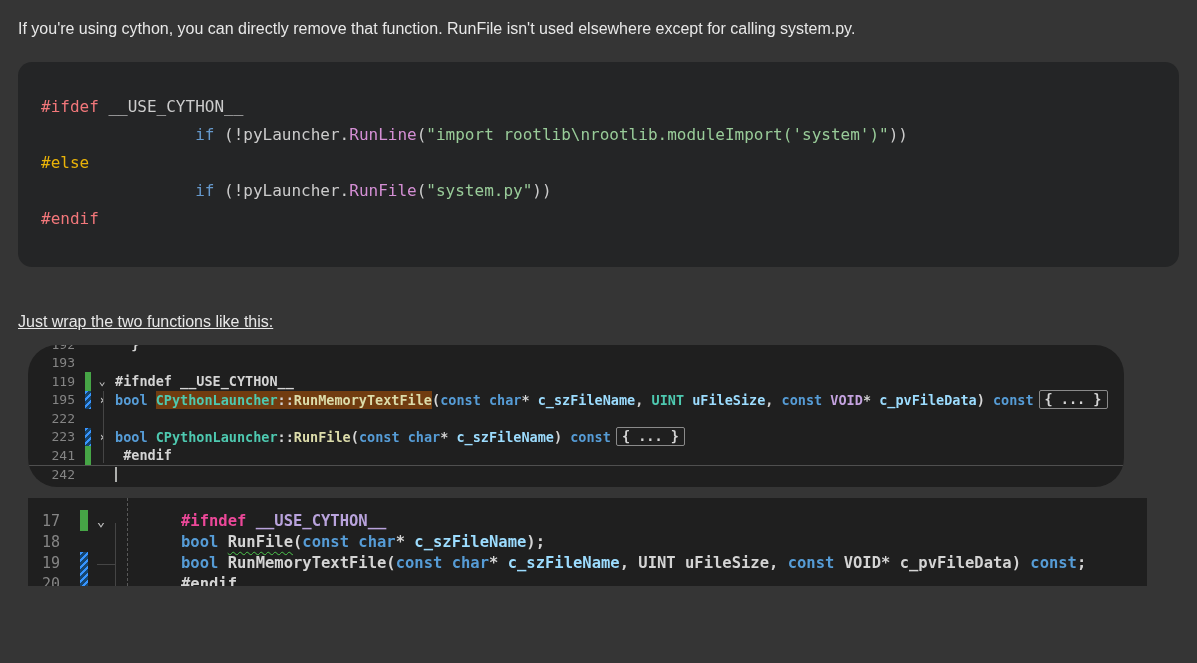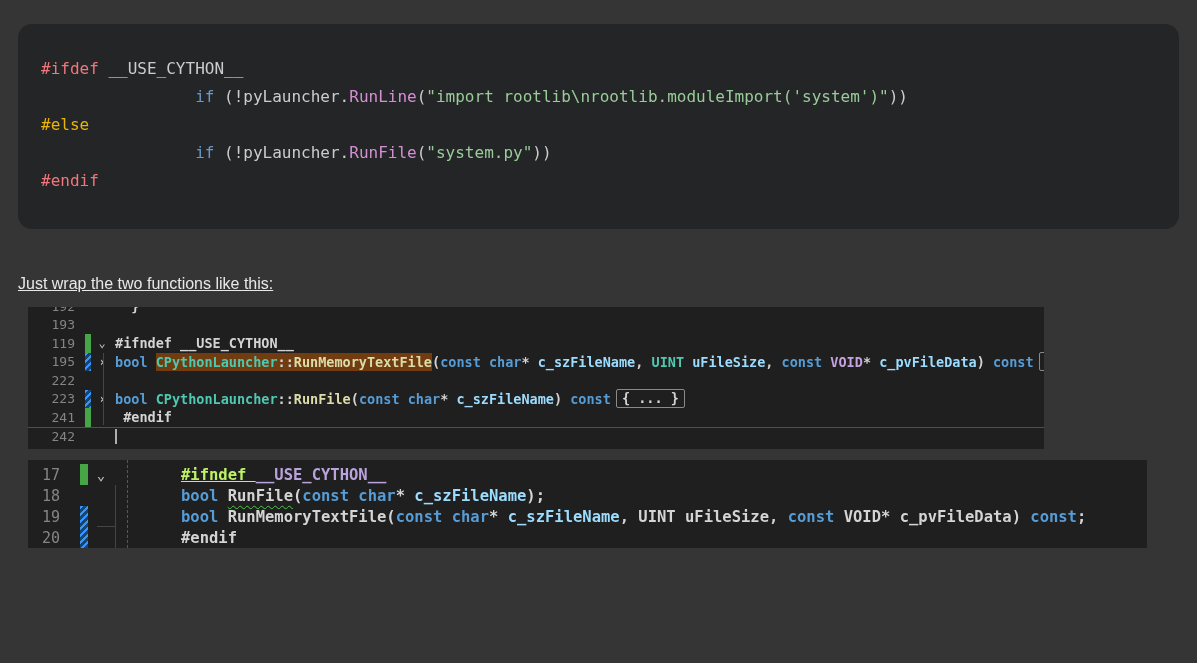--- a/index.html
+++ b/index.html
@@ -26,24 +26,24 @@
     font-family:"DejaVu Sans Mono",monospace;
     font-size:16px;line-height:28px;white-space:pre;
   }
 
   
   .editor{
     position:relative;background:var(--ed-bg,#1f1f1f);
     overflow:hidden;font-family:"DejaVu Sans Mono",monospace;
     box-sizing:border-box;
   }
-  #editor1{margin:14px 13px 0 28px;width:1016px;height:142px;font-size:13.5px;font-weight:600;}
+  #editor1{margin:14px 13px 0 28px;width:1096px;height:142px;font-size:13.5px;font-weight:600;border-radius:29px;}
   #editor2{margin:11px 0 0 28px;width:1119px;height:88px;font-size:15.5px;font-weight:700;}
   #editor1 .rows{margin-top:-10px;}
-  #editor2 .rows{padding-top:4px;}
+  #editor2 .rows{padding-top:12px;}
   .row{display:flex;align-items:center;position:relative;}
   #editor1 .row{height:18.5px;}
   #editor2 .row{height:21px;}
   .lnum{color:var(--lnum,#858585);text-align:right;flex:none;font-weight:400;}
   #editor1 .lnum{width:47px;font-size:13px;}
   #editor2 .lnum{width:32px;font-size:15px;}
   .gutter{flex:none;align-self:stretch;}
   #editor1 .gutter{width:6px;margin-left:10px;}
   #editor2 .gutter{width:8px;margin-left:20px;}
   .gutter.added{background:var(--added,#46a546);}
@@ -69,20 +69,21 @@
   .cursor{width:2px;height:15px;background:var(--cursor,#aeafad);display:inline-block;}
   .guide-v{position:absolute;width:1px;background:#454545;}
   .guide-dash{position:absolute;width:0;border-left:1px dashed #585858;}
   .guide-h{position:absolute;height:1px;background:#454545;}
 </style>
 </head>
 <body style="--page-bg: #353535; --text: #e8e8e8; --cb-bg: #242526; --ed-bg: #1f1f1f; --lnum: #858585; --added: #46a546; --modified: #3794ff; --hl-bg: #713c10; --box-border: #8a8a8a; --squiggle: #4ec94e; --cursor: #aeafad; --cur-border: #4f4f4f;">
 
 <main>
 
+  <p id="intro" class="para">If you're using cython, you can directly remove that function. RunFile isn't used elsewhere except for calling system.py.</p>
 
   <div class="codeblock">
     <div id="cb-lines">
         <div class="cbline"><span class="tok" style="color: rgb(242, 119, 122);">#ifdef</span><span class="tok" style="color: rgb(204, 204, 204);"> __USE_CYTHON__</span></div>
         <div class="cbline"><span class="tok" style="color: rgb(204, 204, 204);">                </span><span class="tok" style="color: rgb(102, 153, 204);">if</span><span class="tok" style="color: rgb(204, 204, 204);"> (!pyLauncher.</span><span class="tok" style="color: rgb(212, 143, 212);">RunLine</span><span class="tok" style="color: rgb(204, 204, 204);">(</span><span class="tok" style="color: rgb(153, 204, 153);">"import rootlib\nrootlib.moduleImport('system')"</span><span class="tok" style="color: rgb(204, 204, 204);">))</span></div>
         <div class="cbline"><span class="tok" style="color: #eab308;">#else</span></div>
         <div class="cbline"><span class="tok" style="color: rgb(204, 204, 204);">                </span><span class="tok" style="color: rgb(102, 153, 204);">if</span><span class="tok" style="color: rgb(204, 204, 204);"> (!pyLauncher.</span><span class="tok" style="color: rgb(212, 143, 212);">RunFile</span><span class="tok" style="color: rgb(204, 204, 204);">(</span><span class="tok" style="color: rgb(153, 204, 153);">"system.py"</span><span class="tok" style="color: rgb(204, 204, 204);">))</span></div>
         <div class="cbline"><span class="tok" style="color: rgb(242, 119, 122);">#endif</span></div>
       </div>
   </div>
@@ -142,21 +143,21 @@
       </div>
     <div class="guide-v" style="left:75px;top:46px;height:72px;"></div>
   </div>
 
   <div id="editor2" class="editor">
     <div class="rows">
         <div class="row row-17">
           <span class="lnum">17</span>
           <span class="gutter added"></span>
           <span class="fold">⌄</span>
-          <span class="code"><span class="tok" style="color: #bef264; text-decoration: underline;">#ifndef </span><span class="tok" style="color: rgb(185, 163, 220);">__USE_CYTHON__</span></span>
+          <span class="code"><span class="tok" style="color: #ec4899;">#ifndef </span><span class="tok" style="color: rgb(185, 163, 220);">__USE_CYTHON__</span></span>
         </div>
         <div class="row row-18">
           <span class="lnum">18</span>
           <span class="gutter"></span>
           <span class="fold"></span>
           <span class="code"><span class="tok" style="color: rgb(86, 156, 214);">bool </span><span class="tok squig" style="color: rgb(212, 212, 212);">RunFile</span><span class="tok" style="color: rgb(212, 212, 212);">(</span><span class="tok" style="color: rgb(86, 156, 214);">const char</span><span class="tok" style="color: rgb(212, 212, 212);">* </span><span class="tok" style="color: rgb(156, 220, 254);">c_szFileName</span><span class="tok" style="color: rgb(212, 212, 212);">);</span></span>
         </div>
         <div class="row row-19">
           <span class="lnum">19</span>
           <span class="gutter modified"></span>

